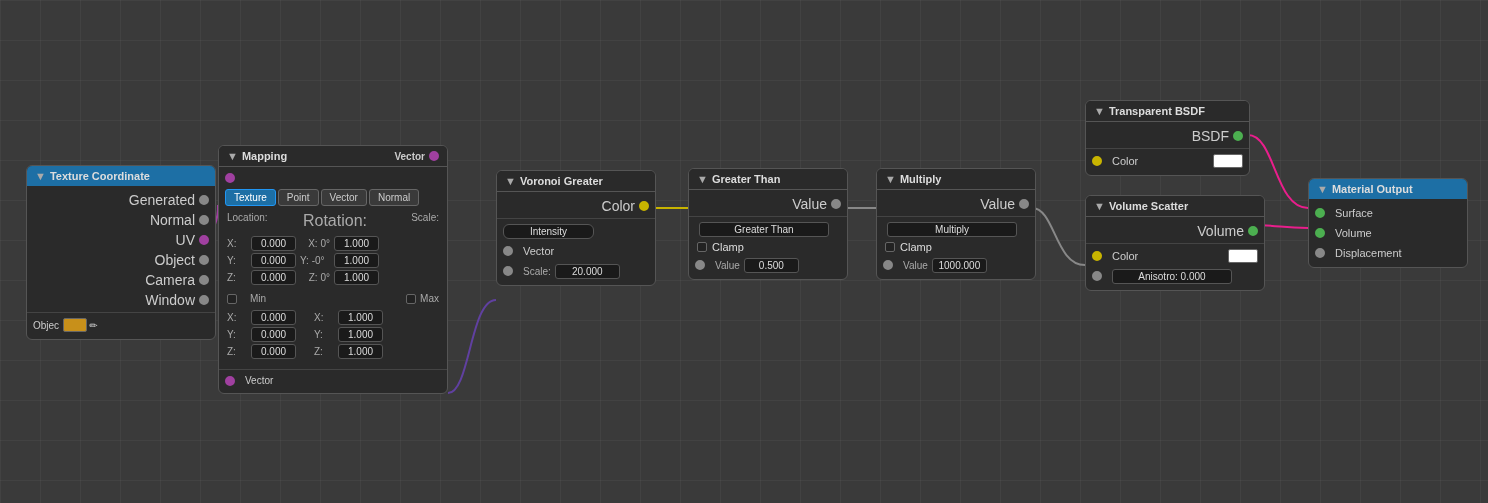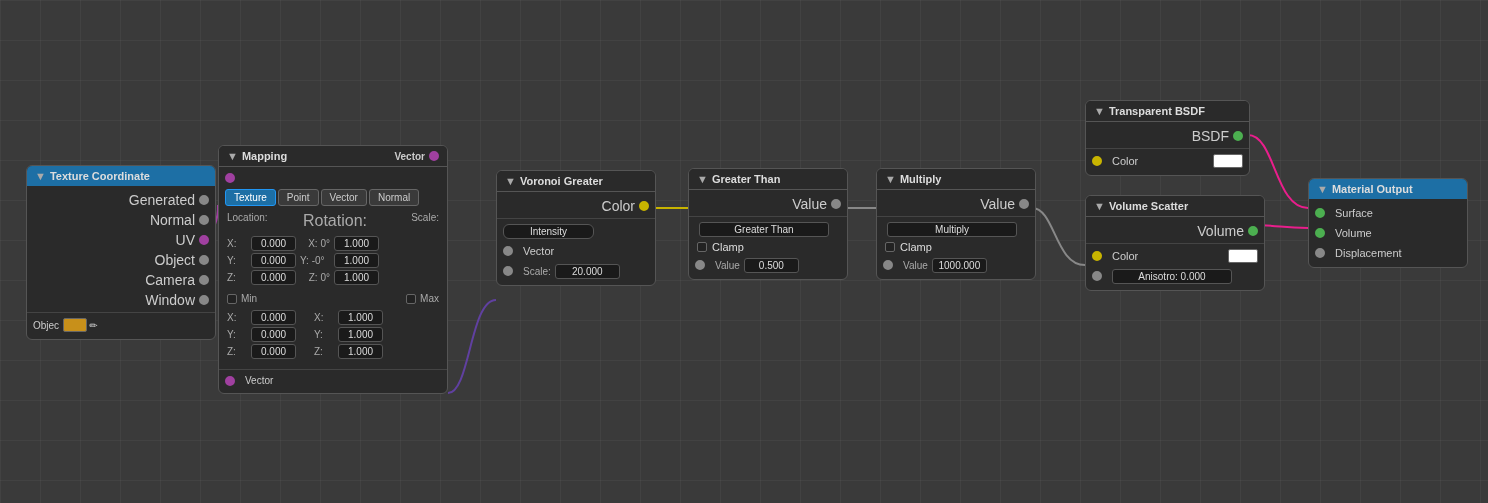--- a/index.html
+++ b/index.html
@@ -365,21 +365,21 @@
         <input class="input-field input-narrow" type="text" value="1.000" style="">
       </div>
       <div class="mapping-row">
         <span class="mapping-label">Z:</span>
         <input class="input-field input-narrow" type="text" value="0.000" style="">
         <span class="mapping-label" style="text-align:right;width:30px;">Z: 0°</span>
         <input class="input-field input-narrow" type="text" value="1.000" style="">
       </div>
     </div>
 
-    <div style="display:flex;padding:2px 8px;gap:4px;align-items:center;">
+    <div style="display:flex;padding:2px 8px;gap:13px;align-items:center;">
       <div class="checkbox"></div>
       <span style="font-size:10px;color:#aaa;">Min</span>
       <div style="margin-left:auto;display:flex;align-items:center;gap:4px;">
         <div class="checkbox"></div>
         <span style="font-size:10px;color:#aaa;">Max</span>
       </div>
     </div>
 
     <div class="mapping-grid">
       <div class="mapping-row">

